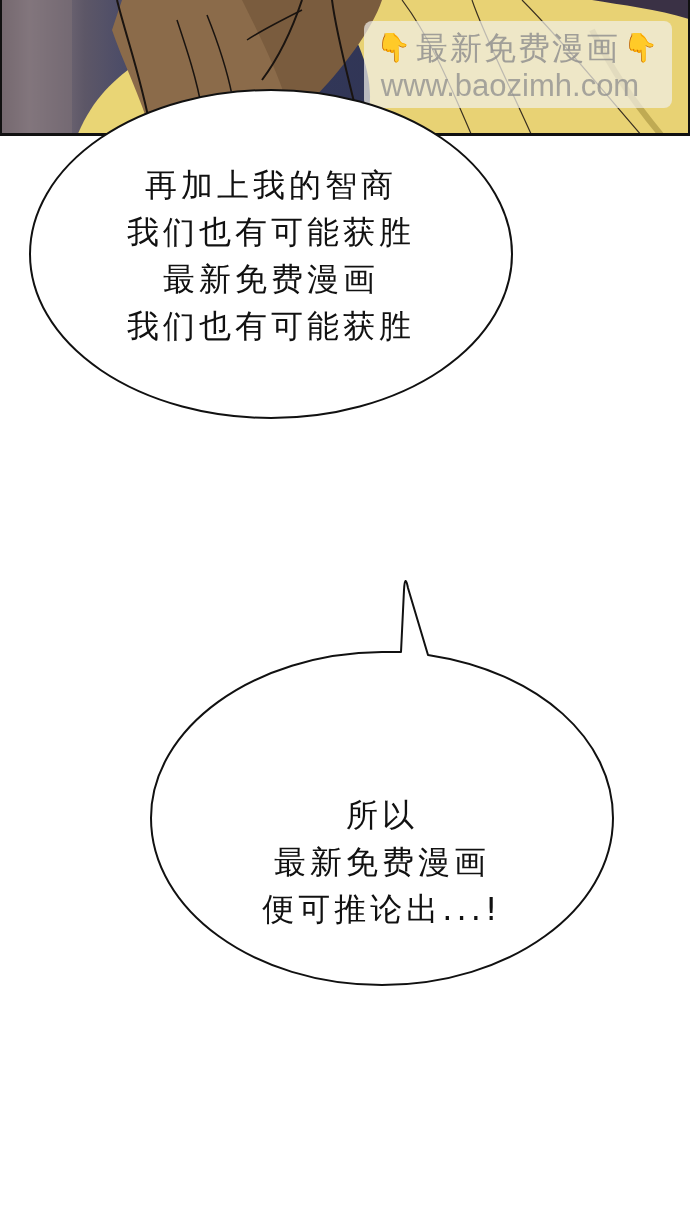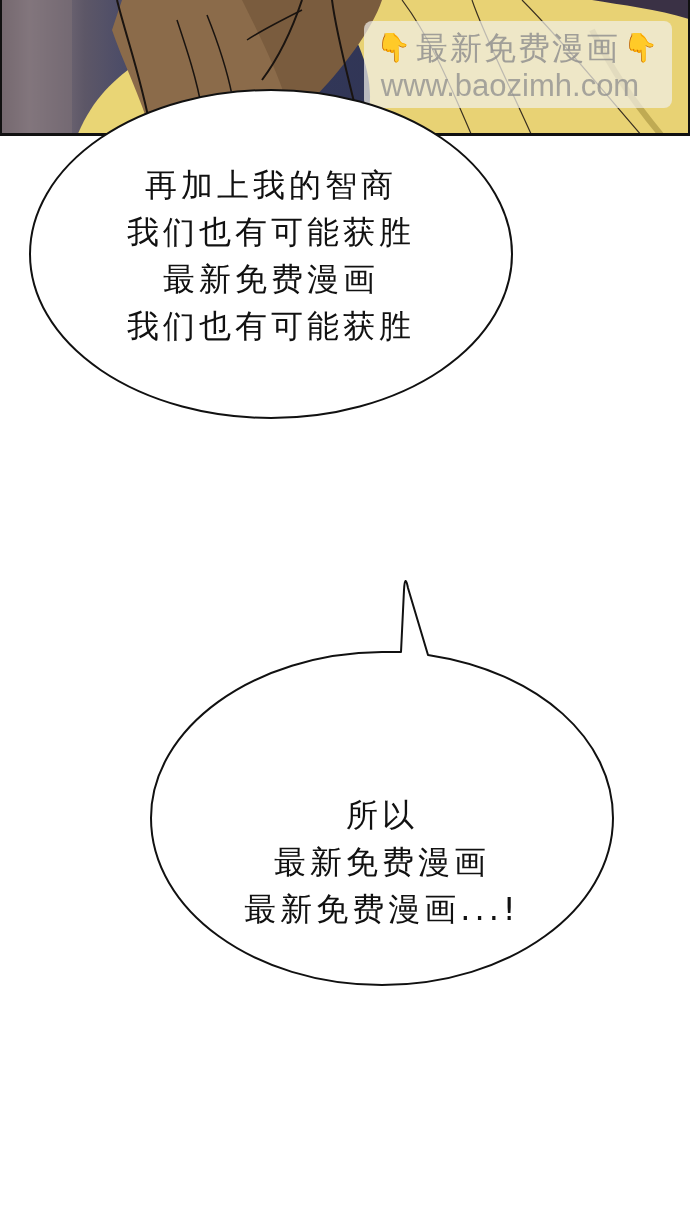--- a/index.html
+++ b/index.html
@@ -144,14 +144,14 @@
 <div class="bubble-text" id="bubble1-text">
   <div>再加上我的智商</div>
   <div>我们也有可能获胜</div>
   <div>最新免费漫画</div>
   <div>我们也有可能获胜</div>
 </div>
 
 <div class="bubble-text" id="bubble2-text">
   <div>所以</div>
   <div>最新免费漫画</div>
-  <div>最新免费漫画...!</div>
+  <div>便可推论出...!</div>
 </div>
 
 </body></html>

